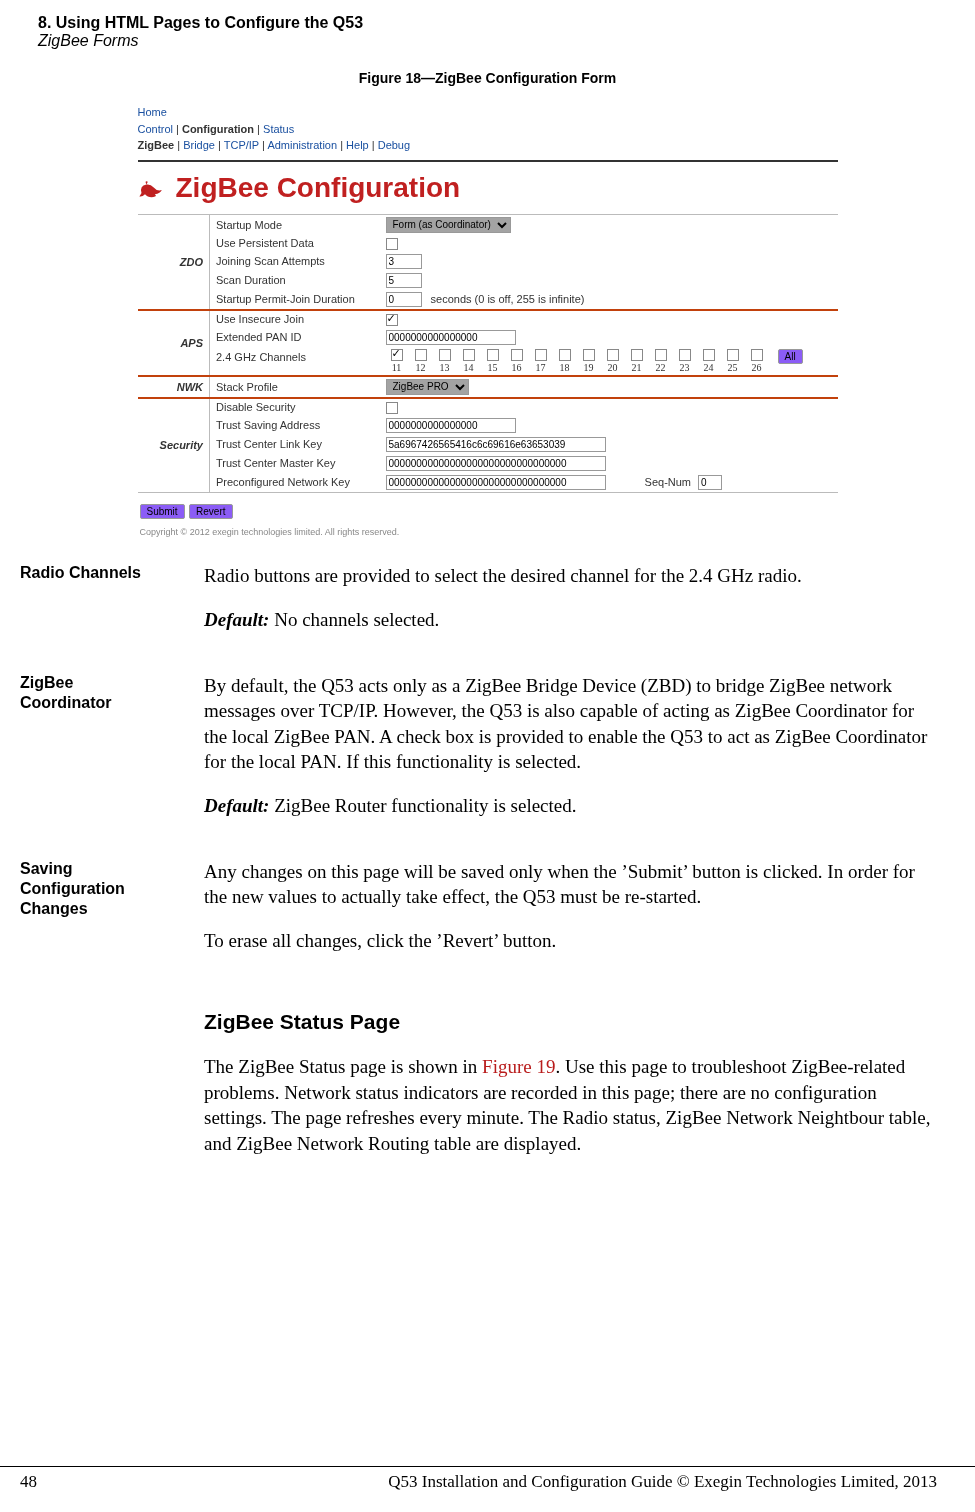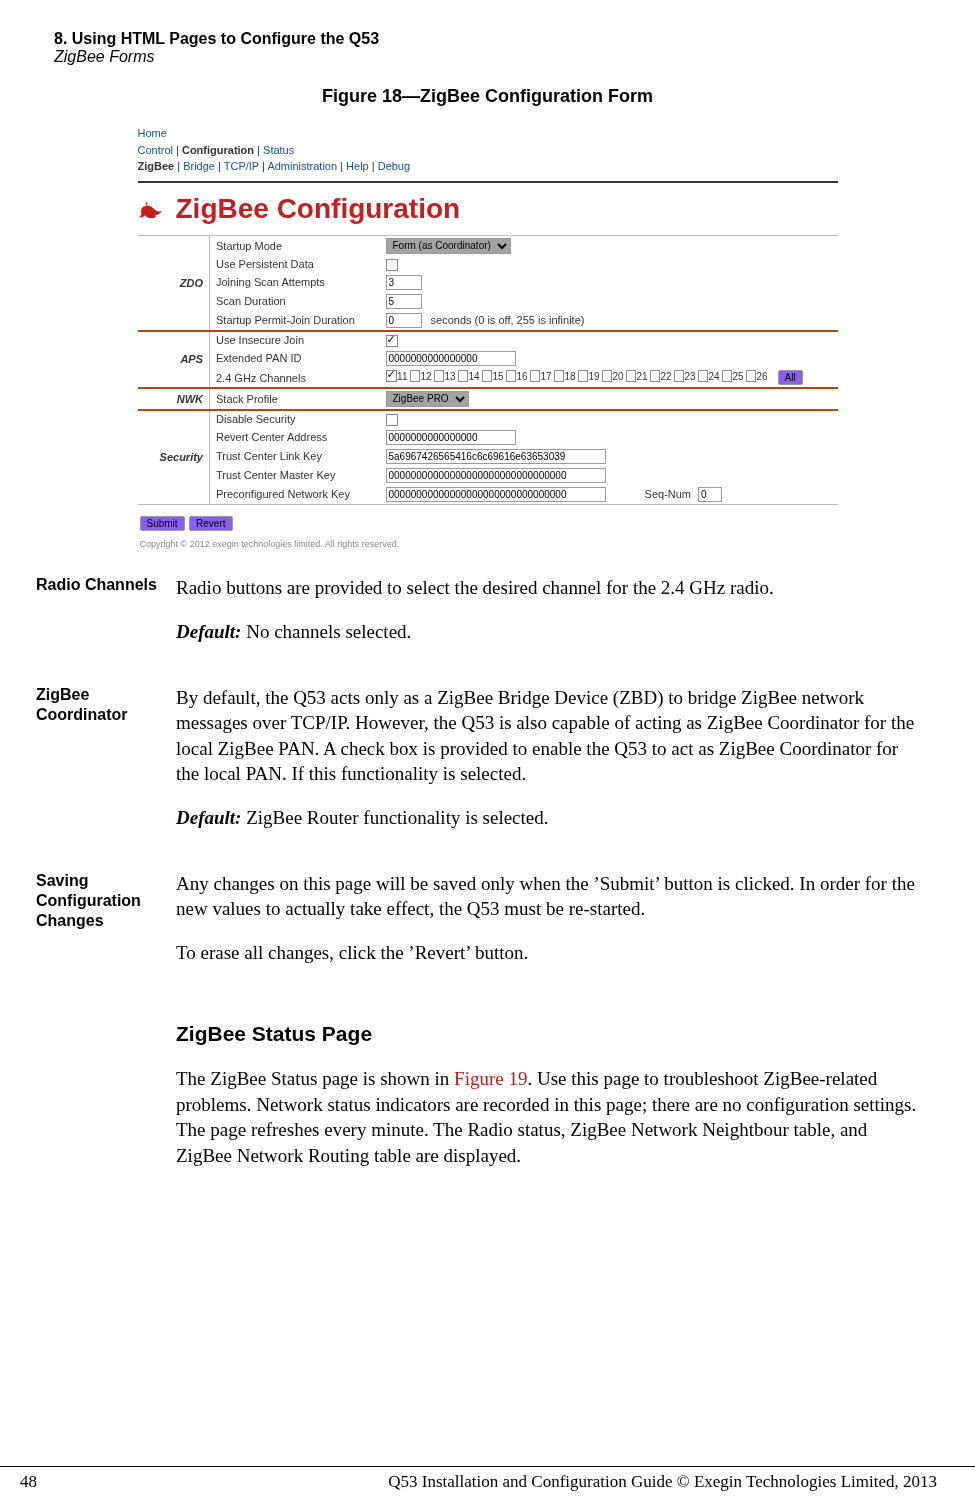--- a/index.html
+++ b/index.html
@@ -1,23 +1,23 @@
 <!DOCTYPE html>
 <html><head>
 <meta charset="utf-8">
 <style>
   * { box-sizing: border-box; margin: 0; padding: 0; }
   html, body { width: 975px; height: 1512px; background: #fff; font-family: "Times New Roman", Times, serif; color: #000; }
-  .page { position: relative; width: 975px; height: 1512px; padding: 16px; }
+  .page { position: relative; width: 975px; height: 1512px; padding: 0; }
 
   .header-area { padding: 14px 38px 0 38px; }
   .chapter-line { font-family: Arial, Helvetica, sans-serif; font-size: 16px; font-weight: bold; }
   .chapter-sub { font-family: Arial, Helvetica, sans-serif; font-size: 16px; font-style: italic; }
 
-  .fig-caption { text-align: center; font-family: Arial, Helvetica, sans-serif; font-weight: bold; font-size: 18px; margin-top: 20px; margin-bottom: 12px; }
+  .fig-caption { text-align: center; font-family: Arial, Helvetica, sans-serif; font-weight: bold; font-size: 14px; margin-top: 20px; margin-bottom: 12px; }
 
   
   .form-wrap { margin: 0 auto; width: 700px; background: #fff; font-family: Arial, Helvetica, sans-serif; color: #333; }
   .form-crumbs { font-size: 11px; line-height: 1.5; padding: 6px 0 4px 0; }
   .form-crumbs .lnk { color: #1a50a0; }
   .form-crumbs .bold { font-weight: bold; }
   .form-rule { border: none; border-top: 2px solid #333; margin: 2px 0 6px 0; }
   .form-title-row { display: flex; align-items: center; gap: 10px; padding: 4px 0 10px 0; }
   .lizard { width: 28px; height: 24px; position: relative; }
   .lizard svg { width: 100%; height: 100%; }
@@ -34,32 +34,32 @@
   .mini-input { font-family: Arial; font-size: 10px; border: 1px solid #999; background: #fff; padding: 0 2px; height: 15px; }
   .w36 { width: 36px; }
   .w130 { width: 130px; }
   .w220 { width: 220px; }
   .mini-check { width: 12px; height: 12px; border: 1px solid #888; display: inline-block; vertical-align: middle; background: #fff; position: relative; }
   .mini-check.checked::after { content: "✓"; position: absolute; top: -3px; left: 0; font-size: 11px; color: #000; }
   .mini-select { font-family: Arial; font-size: 10px; border: 1px solid #999; background: #a3a3a3; height: 16px; padding: 0 2px; }
   .mini-btn { font-family: Arial; font-size: 10px; border: 1px solid #999; background: #8b5cf6; padding: 1px 6px; border-radius: 2px; }
 
   .channel-row { display: flex; gap: 2px; align-items: flex-start; }
-  .channel-col { display: flex; flex-direction: row; align-items: center; width: 22px; }
+  .channel-col { display: flex; flex-direction: column; align-items: center; width: 22px; font-family: Liberation Serif, serif; }
   .channel-num { font-size: 10px; margin-top: 1px; }
   .all-btn-wrap { margin-left: 8px; }
 
   .btn-row { padding: 8px 0 4px 2px; }
   .mini-copy { font-size: 9px; color: #888; padding: 4px 0 0 2px; }
 
   
   .doc-body { padding: 26px 40px 0 20px; }
   .row { display: flex; align-items: flex-start; margin-bottom: 22px; }
   .side-label { width: 140px; font-family: Arial, Helvetica, sans-serif; font-size: 16px; font-weight: bold; line-height: 1.25; padding-right: 8px; }
-  .content { flex: 1; font-size: 19px; line-height: 1.35; }
+  .content { flex: 1; font-size: 19px; line-height: 1.35; margin-left: 44px; }
   .content p { margin-bottom: 18px; }
   .content .default { }
   .content .default .lbl { font-style: italic; font-weight: bold; }
   .sub-heading { font-family: Arial, Helvetica, sans-serif; font-size: 21px; font-weight: bold; margin: 14px 0 18px 0; }
   .xref { color: #b91c1c; }
 
   .footer { position: absolute; bottom: 20px; left: 0; right: 0; border-top: 1px solid #000; padding: 5px 38px 0 20px; display: flex; justify-content: space-between; font-size: 17px; }
 </style>
 </head>
 <body>
@@ -214,21 +214,21 @@
         <td class="lbl-cell">Stack Profile</td>
         <td class="val-cell"><select class="mini-select"><option>ZigBee PRO</option></select></td>
       </tr>
 
       <tr class="sect-sep">
         <td class="sect-cell" rowspan="5">Security</td>
         <td class="lbl-cell">Disable Security</td>
         <td class="val-cell"><span class="mini-check"></span></td>
       </tr>
       <tr>
-        <td class="lbl-cell">Revert Center Address</td>
+        <td class="lbl-cell">Trust Saving Address</td>
         <td class="val-cell"><input class="mini-input w130" value="0000000000000000" style=""></td>
       </tr>
       <tr>
         <td class="lbl-cell">Trust Center Link Key</td>
         <td class="val-cell"><input class="mini-input w220" value="5a6967426565416c6c69616e63653039" style=""></td>
       </tr>
       <tr>
         <td class="lbl-cell">Trust Center Master Key</td>
         <td class="val-cell"><input class="mini-input w220" value="00000000000000000000000000000000" style=""></td>
       </tr>

